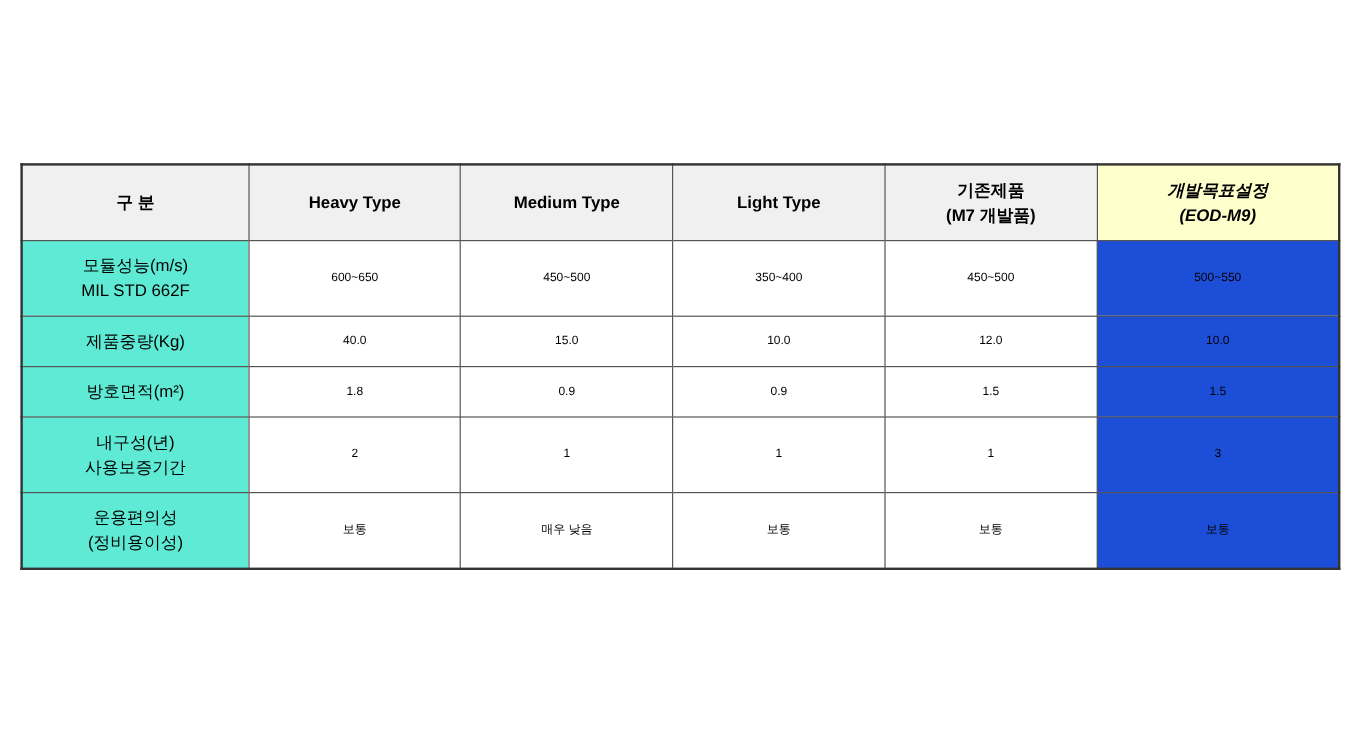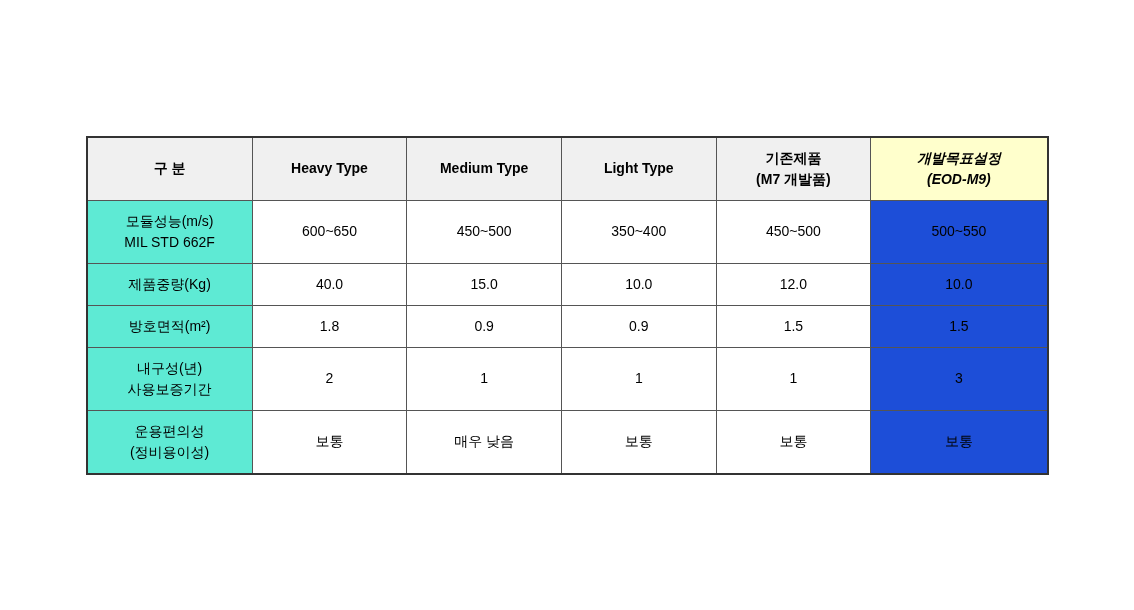--- a/index.html
+++ b/index.html
@@ -12,36 +12,36 @@
       background: #ffffff;
       display: flex;
       justify-content: center;
       align-items: center;
       width: 1134px;
       min-height: 610px;
       font-family: 'Malgun Gothic', '맑은 고딕', 'Apple SD Gothic Neo', sans-serif;
     }
 
     .table-wrapper {
-      width: 963px;
+      width: 1100px;
       margin: 20px auto;
     }
 
     table {
       width: 100%;
       border-collapse: collapse;
       border: 2px solid #333;
     }
 
     th, td {
       border: 1px solid #555;
       text-align: center;
       vertical-align: middle;
       padding: 10px 6px;
-      font-size: 14px;
+      font-size: 10px;
       line-height: 1.5;
     }
 
     thead th {
       background-color: #f0f0f0;
       font-weight: bold;
       font-size: 14px;
     }
 
     thead th.highlight {

